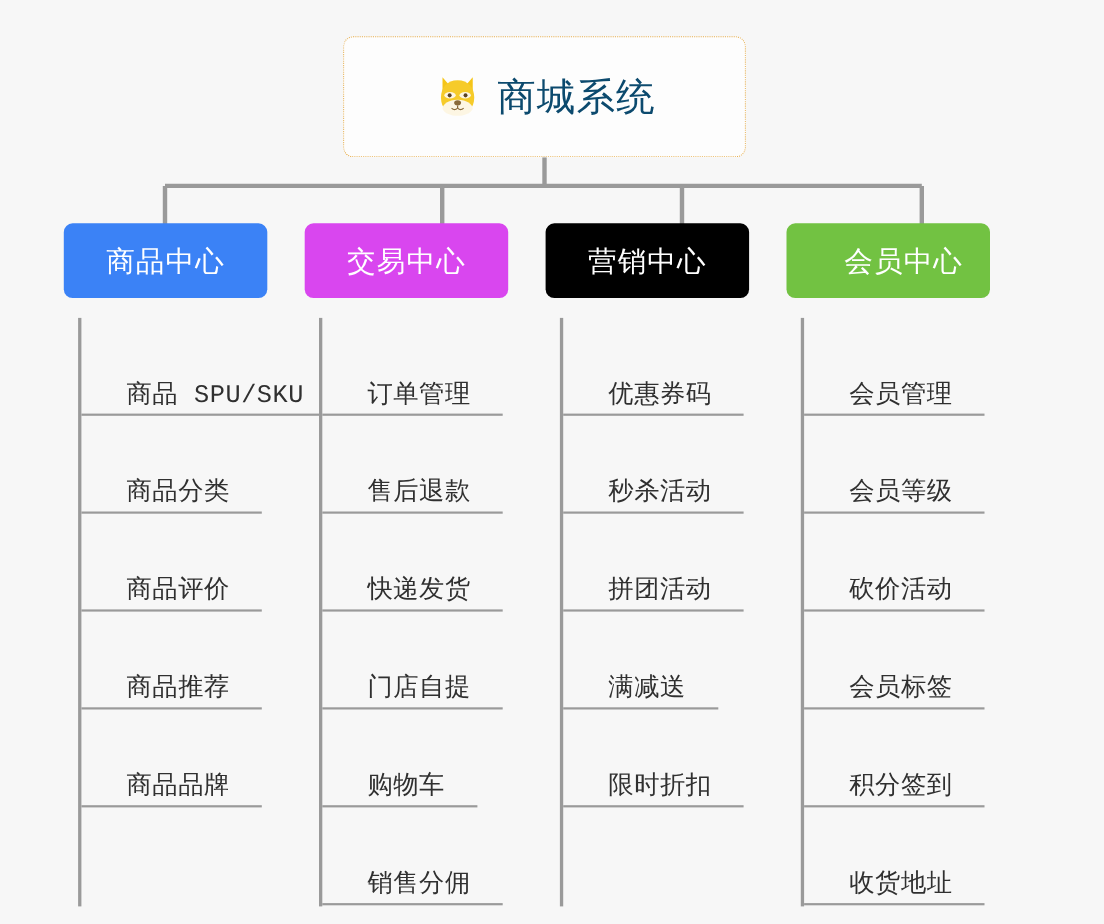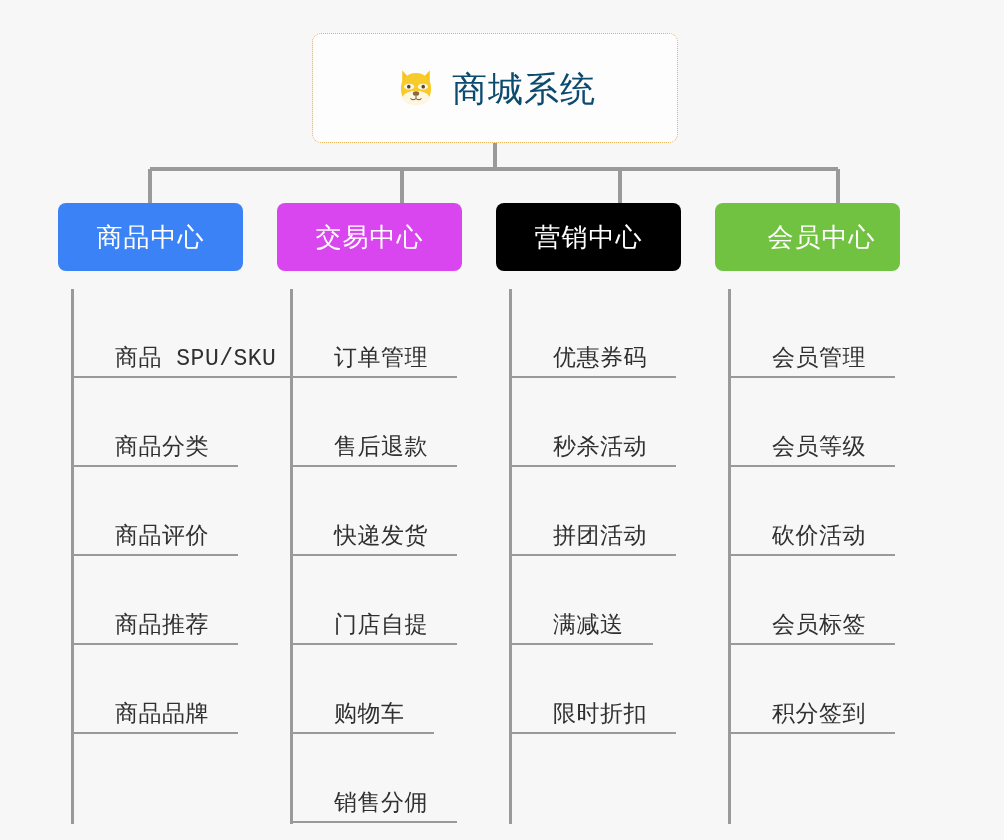--- a/index.html
+++ b/index.html
@@ -266,17 +266,21 @@
           <span class="leaf-label">砍价活动</span>
         </div>
         <div class="leaf-item">
           <div class="leaf-rule" style="width:164px"></div>
           <span class="leaf-label">会员标签</span>
         </div>
         <div class="leaf-item">
           <div class="leaf-rule" style="width:164px"></div>
           <span class="leaf-label">积分签到</span>
         </div>
+        <div class="leaf-item">
+          <div class="leaf-rule" style="width:164px"></div>
+          <span class="leaf-label">收货地址</span>
+        </div>
       </div>
     </div>
 
   </div>
 </div>
 
 </body></html>

